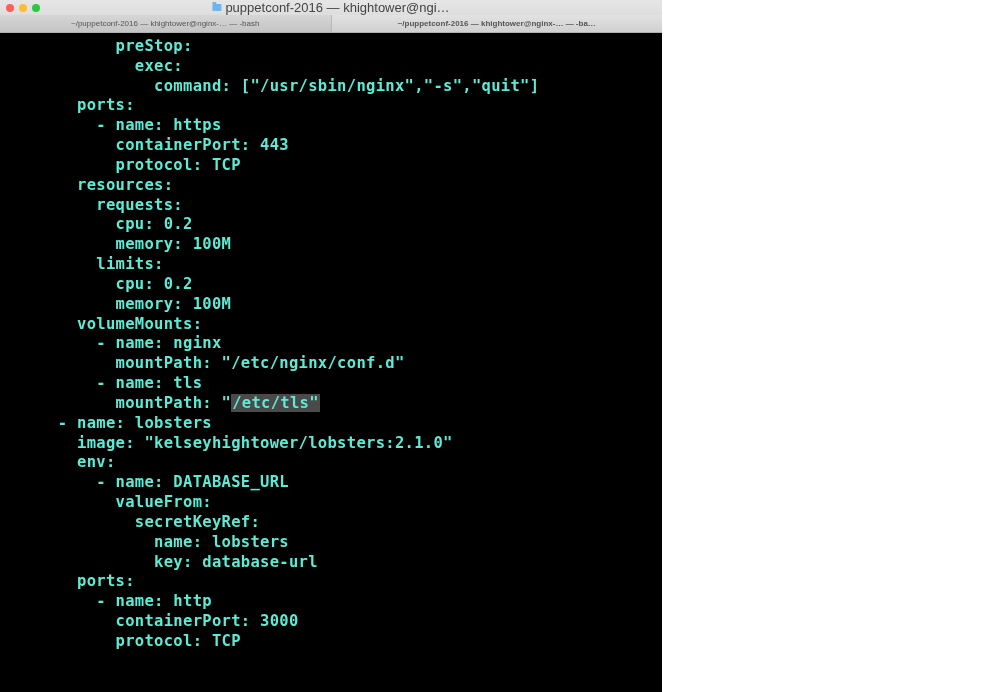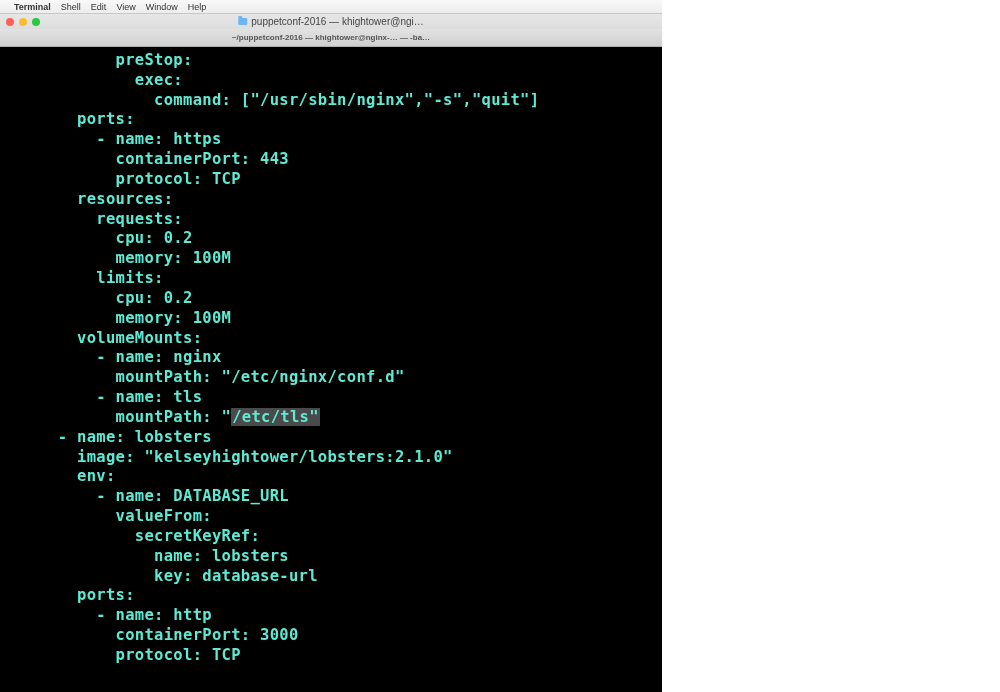--- a/index.html
+++ b/index.html
@@ -63,21 +63,21 @@
       height: 8px;
       border-radius: 50%;
     }
     .tl-red { background: #ff5f57; }
     .tl-yellow { background: #febc2e; }
     .tl-green { background: #28c840; }
     .title-center {
       position: absolute;
       left: 50%;
       transform: translateX(-50%);
-      font-size: 10px;
+      font-size: 13px;
       color: #444;
       display: flex;
       align-items: center;
       gap: 4px;
     }
     .folder-icon {
       width: 9px;
       height: 7px;
       background: #6cb6f0;
       border-radius: 1px;
@@ -135,43 +135,37 @@
     .hl {
       background: #4a4a4a;
       padding: 0 1px;
     }
   </style>
 </head>
 <body>
 
 <div class="screen">
 
-  <div class="menu-bar">
-    <span class="apple-logo"></span>
-    <span class="menu-item bold">Terminal</span>
-    <span class="menu-item">Shell</span>
-    <span class="menu-item">Edit</span>
-    <span class="menu-item">View</span>
-    <span class="menu-item">Window</span>
-    <span class="menu-item">Help</span>
-  </div>
 
   <div class="window-chrome">
     <div class="title-bar">
       <div class="traffic-lights">
         <div class="traffic-light tl-red"></div>
         <div class="traffic-light tl-yellow"></div>
         <div class="traffic-light tl-green"></div>
       </div>
       <div class="title-center">
         <span class="folder-icon"></span>
         <span>puppetconf-2016 — khightower@ngi…</span>
       </div>
     </div>
     <div class="tab-bar">
+      <div class="tab active">
+          <span>~/puppetconf-2016 — khightower@nginx-… — -bash</span>
+        </div>
       <div class="tab">
           <span>~/puppetconf-2016 — khightower@nginx-… — -ba…</span>
         </div>
     </div>
   </div>
 
   <div class="terminal-body">
     <div class="code" id="code"><div>            preStop:</div><div>              exec:</div><div>                command: ["/usr/sbin/nginx","-s","quit"]</div><div>        ports:</div><div>          - name: https</div><div>            containerPort: 443</div><div>            protocol: TCP</div><div>        resources:</div><div>          requests:</div><div>            cpu: 0.2</div><div>            memory: 100M</div><div>          limits:</div><div>            cpu: 0.2</div><div>            memory: 100M</div><div>        volumeMounts:</div><div>          - name: nginx</div><div>            mountPath: "/etc/nginx/conf.d"</div><div>          - name: tls</div><div>            mountPath: "<span class="hl">/etc/tls"</span></div><div>      - name: lobsters</div><div>        image: "kelseyhightower/lobsters:2.1.0"</div><div>        env:</div><div>          - name: DATABASE_URL</div><div>            valueFrom:</div><div>              secretKeyRef:</div><div>                name: lobsters</div><div>                key: database-url</div><div>        ports:</div><div>          - name: http</div><div>            containerPort: 3000</div><div>            protocol: TCP</div></div>
   </div>
 

